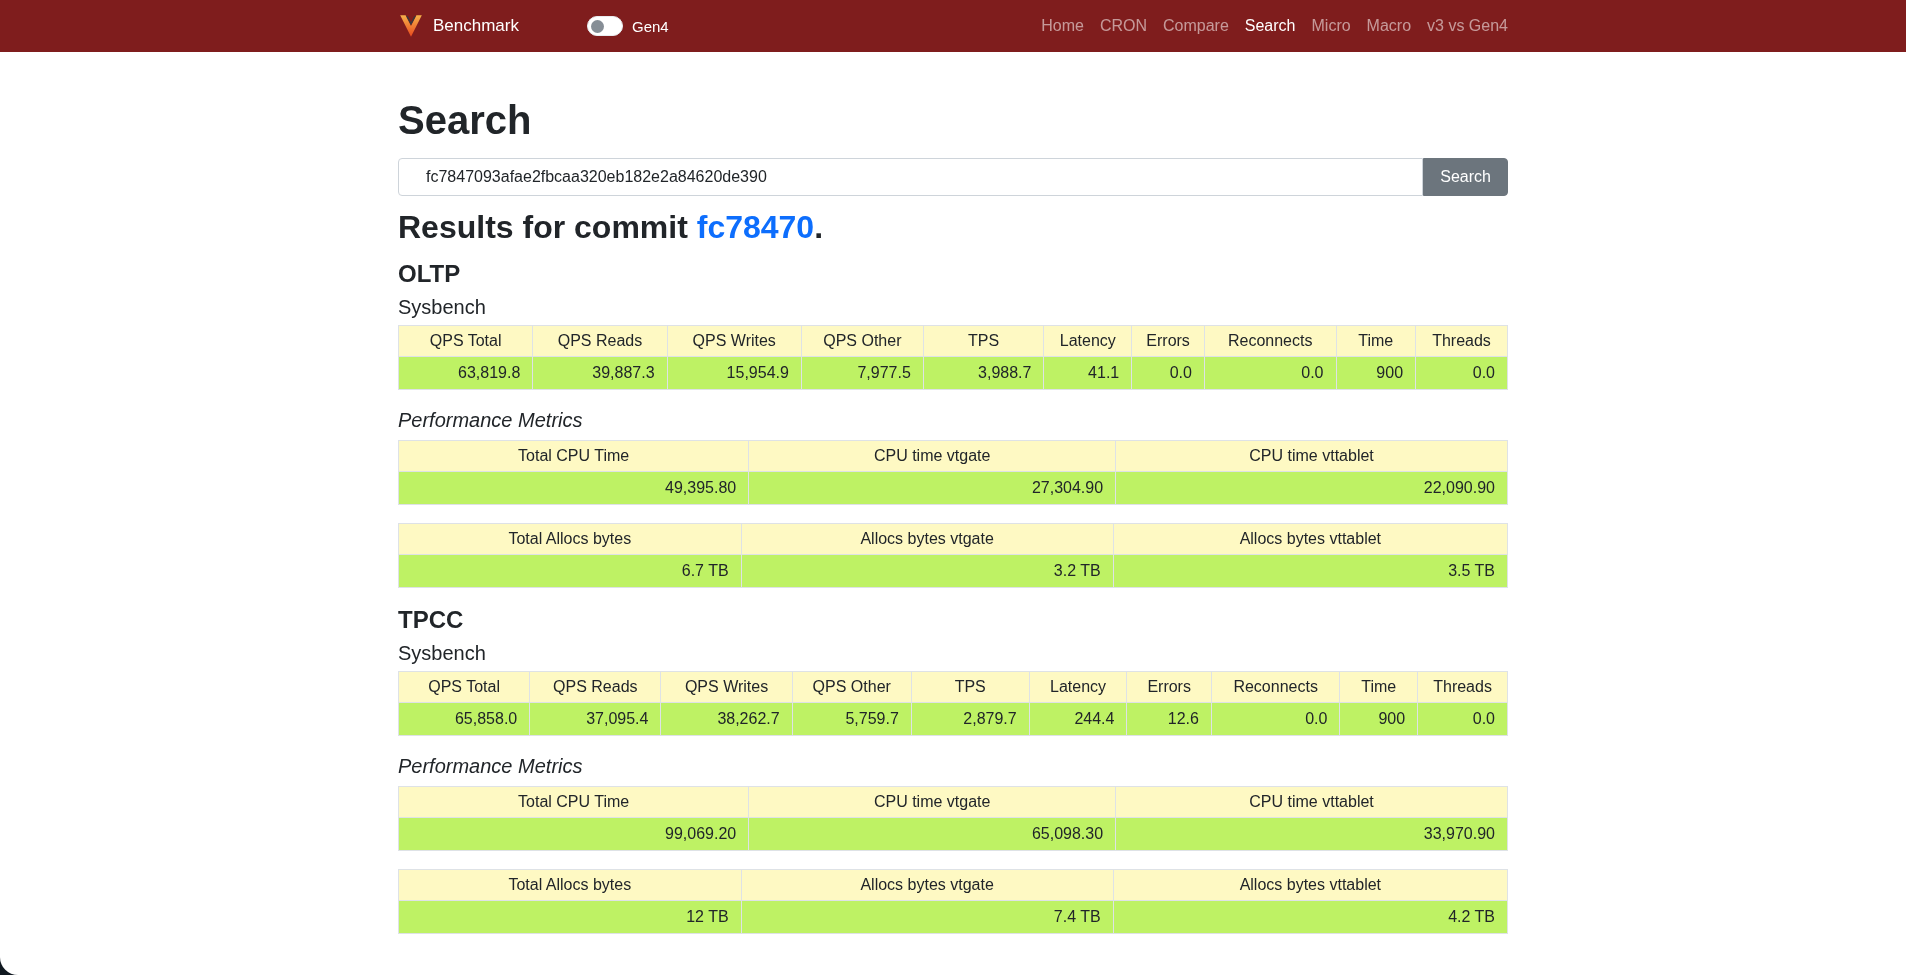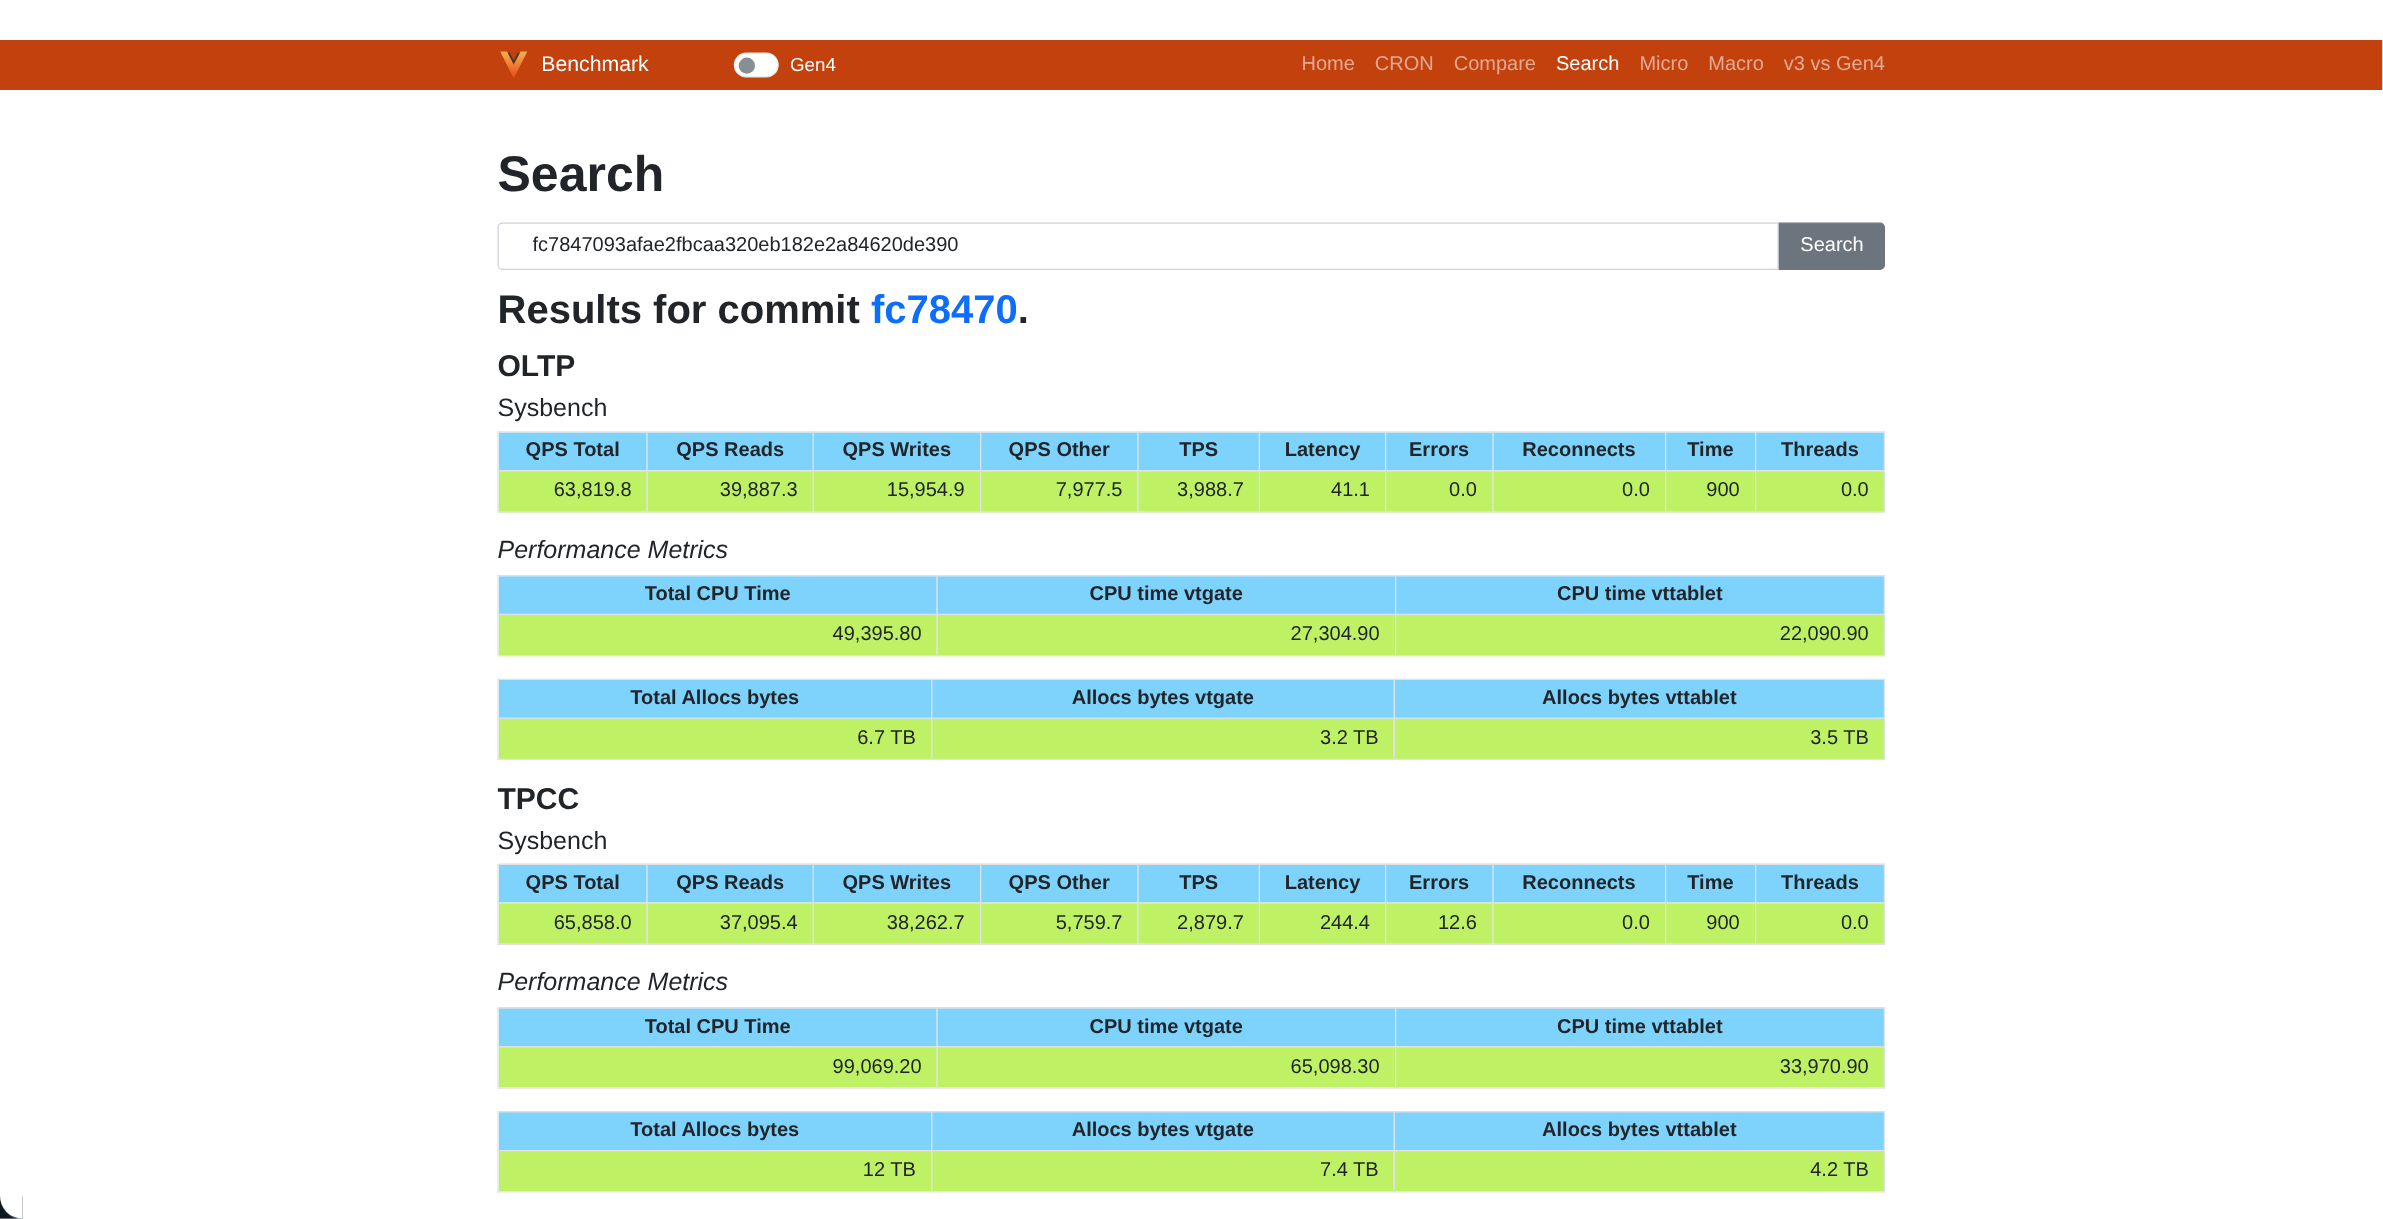--- a/index.html
+++ b/index.html
@@ -1,25 +1,24 @@
 <!DOCTYPE html>
 <html><head>
 <meta charset="utf-8">
 <style>
   * { box-sizing: border-box; margin: 0; padding: 0; }
   html, body { width: 1906px; height: 975px; overflow: hidden; background: #fff; }
   body { font-family: "Liberation Sans", sans-serif; color: #212529; font-size: 16px; }
 
   
   .navbar {
-    background: #c2410c;
-    height: 40px;
+    background: #7f1d1d;
+    height: 52px;
     display: flex;
     align-items: center;
-    margin-top: 32px;
   }
   .navbar-inner {
     width: 1140px;
     margin: 0 auto;
     padding: 0 15px;
     display: flex;
     align-items: center;
   }
   .brand {
     display: flex;
@@ -108,24 +107,24 @@
     width: 100%;
     border-collapse: collapse;
     margin: 0 0 18px;
     font-size: 16px;
   }
   table.bench-table th, table.bench-table td {
     border: 1px solid #dee2e6;
     white-space: nowrap;
   }
   table.bench-table th {
-    font-weight: 700;
+    font-weight: 400;
     text-align: center;
-    padding: 6px 10px;
-    background: #7dd3fc;
+    padding: 6px 0;
+    background: #fef9c3;
   }
   table.bench-table td {
     text-align: right;
     padding: 7px 12px;
     background: #bef264;
   }
 
   
   .corner-dark {
     position: fixed;

